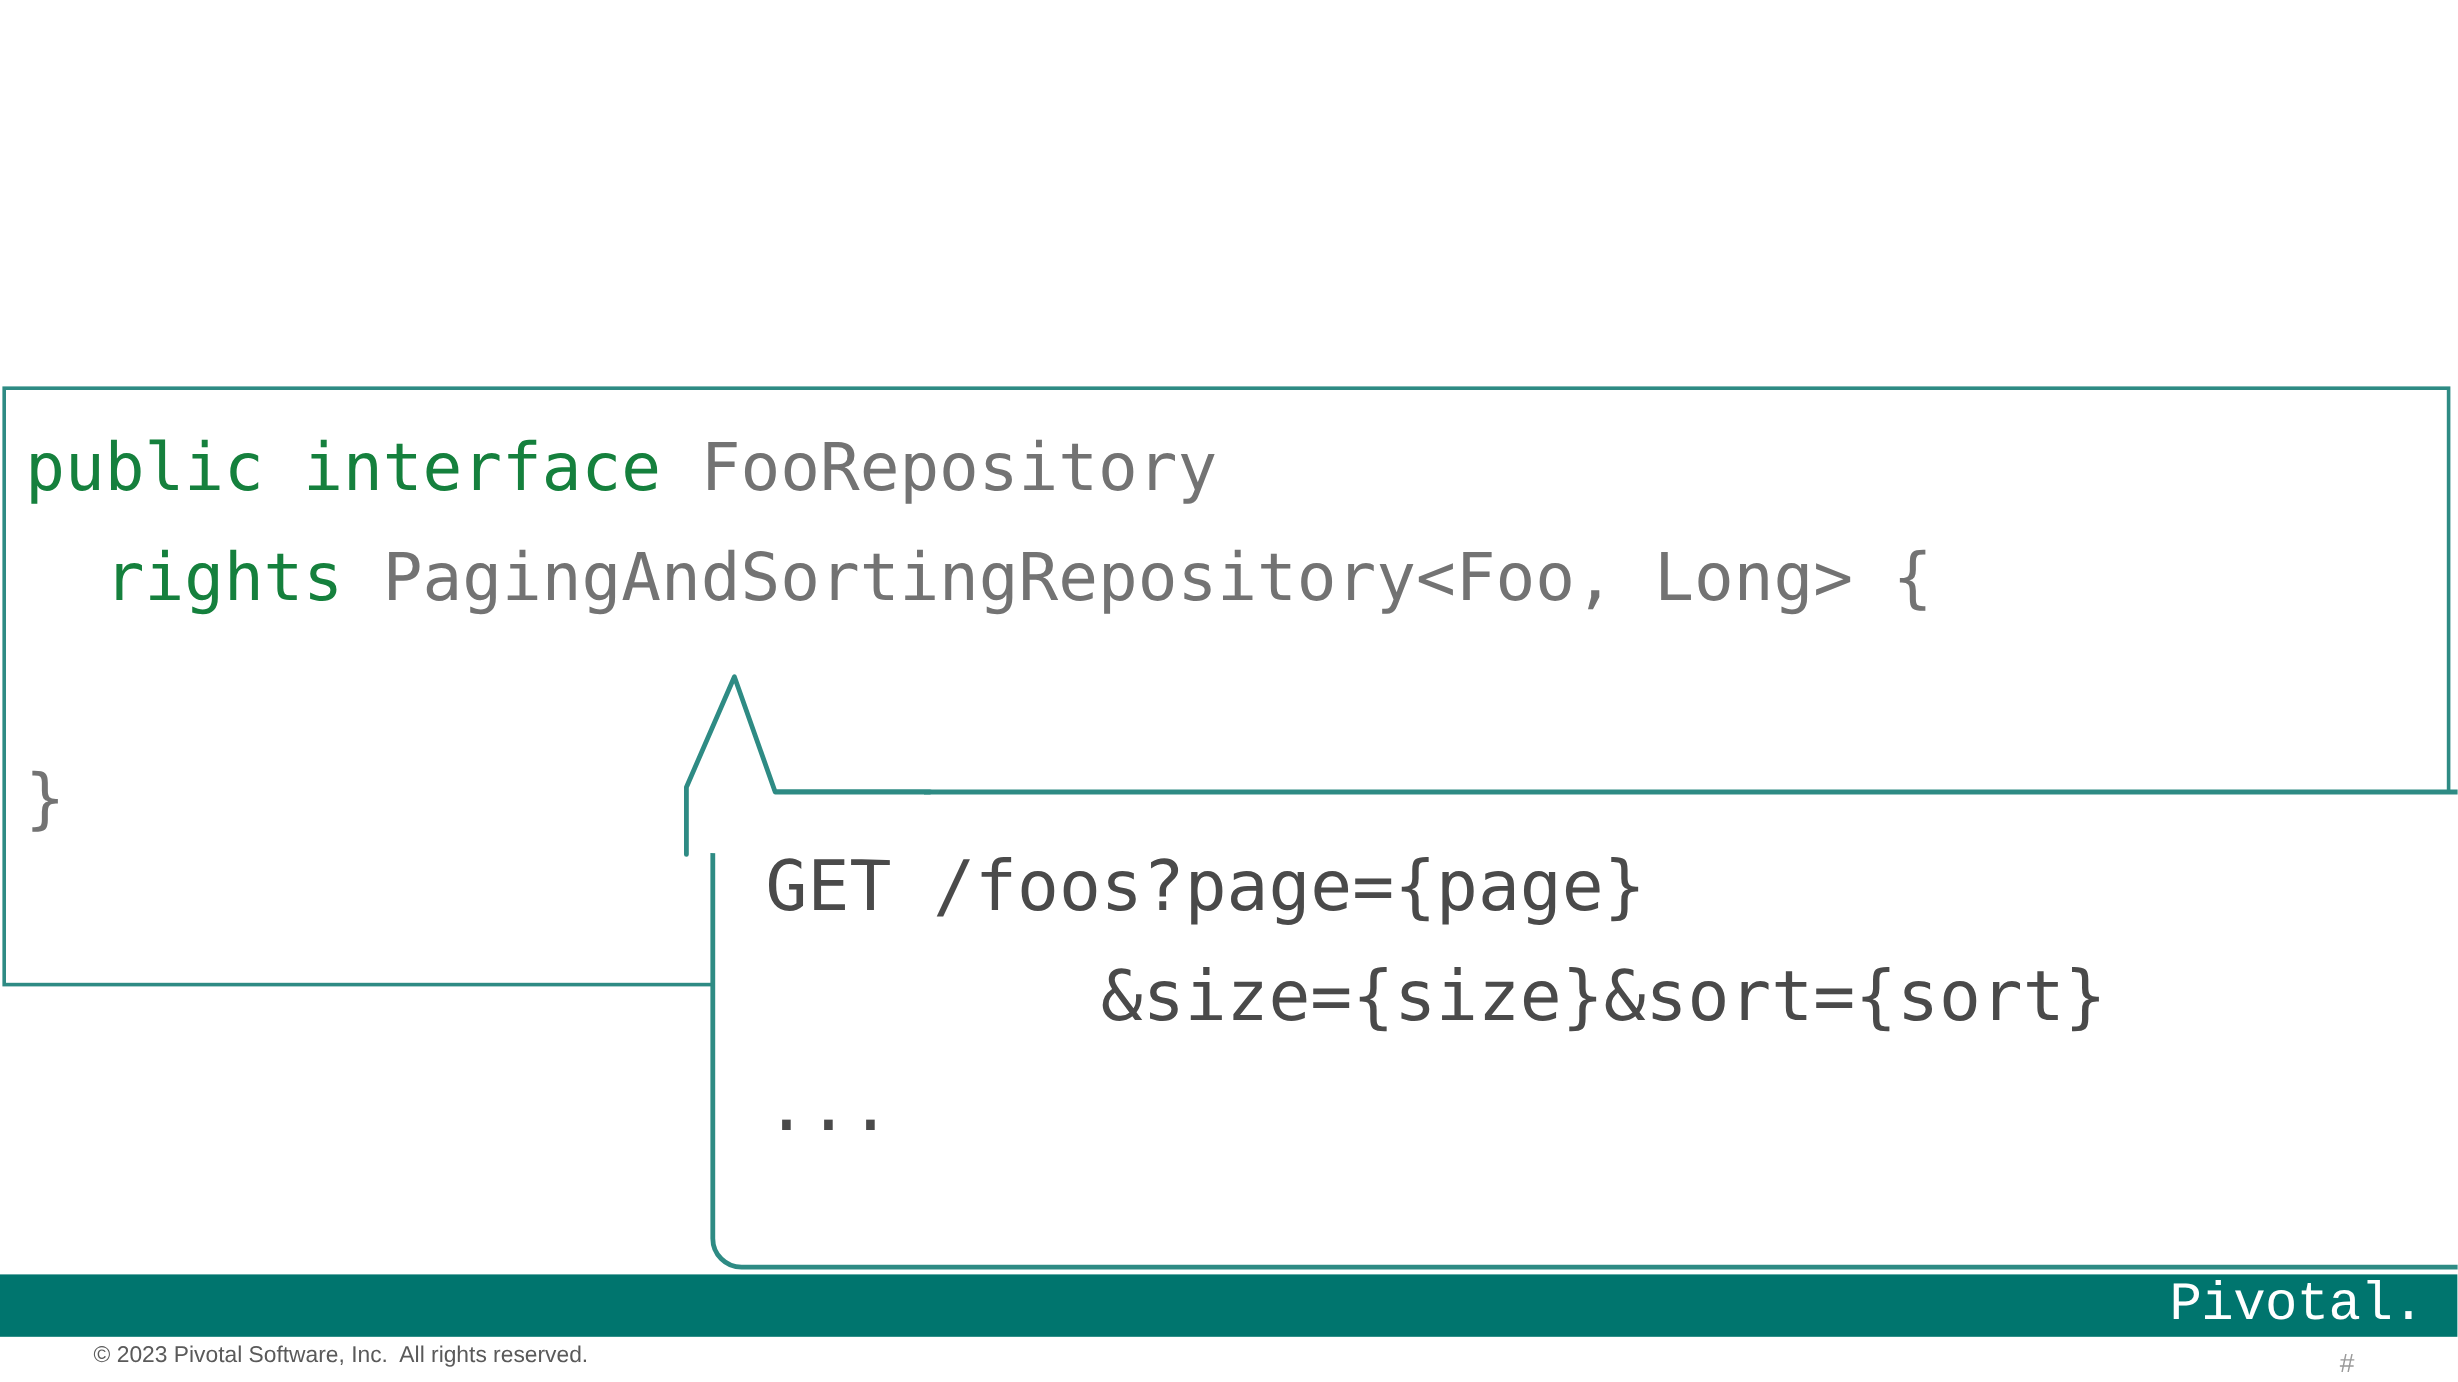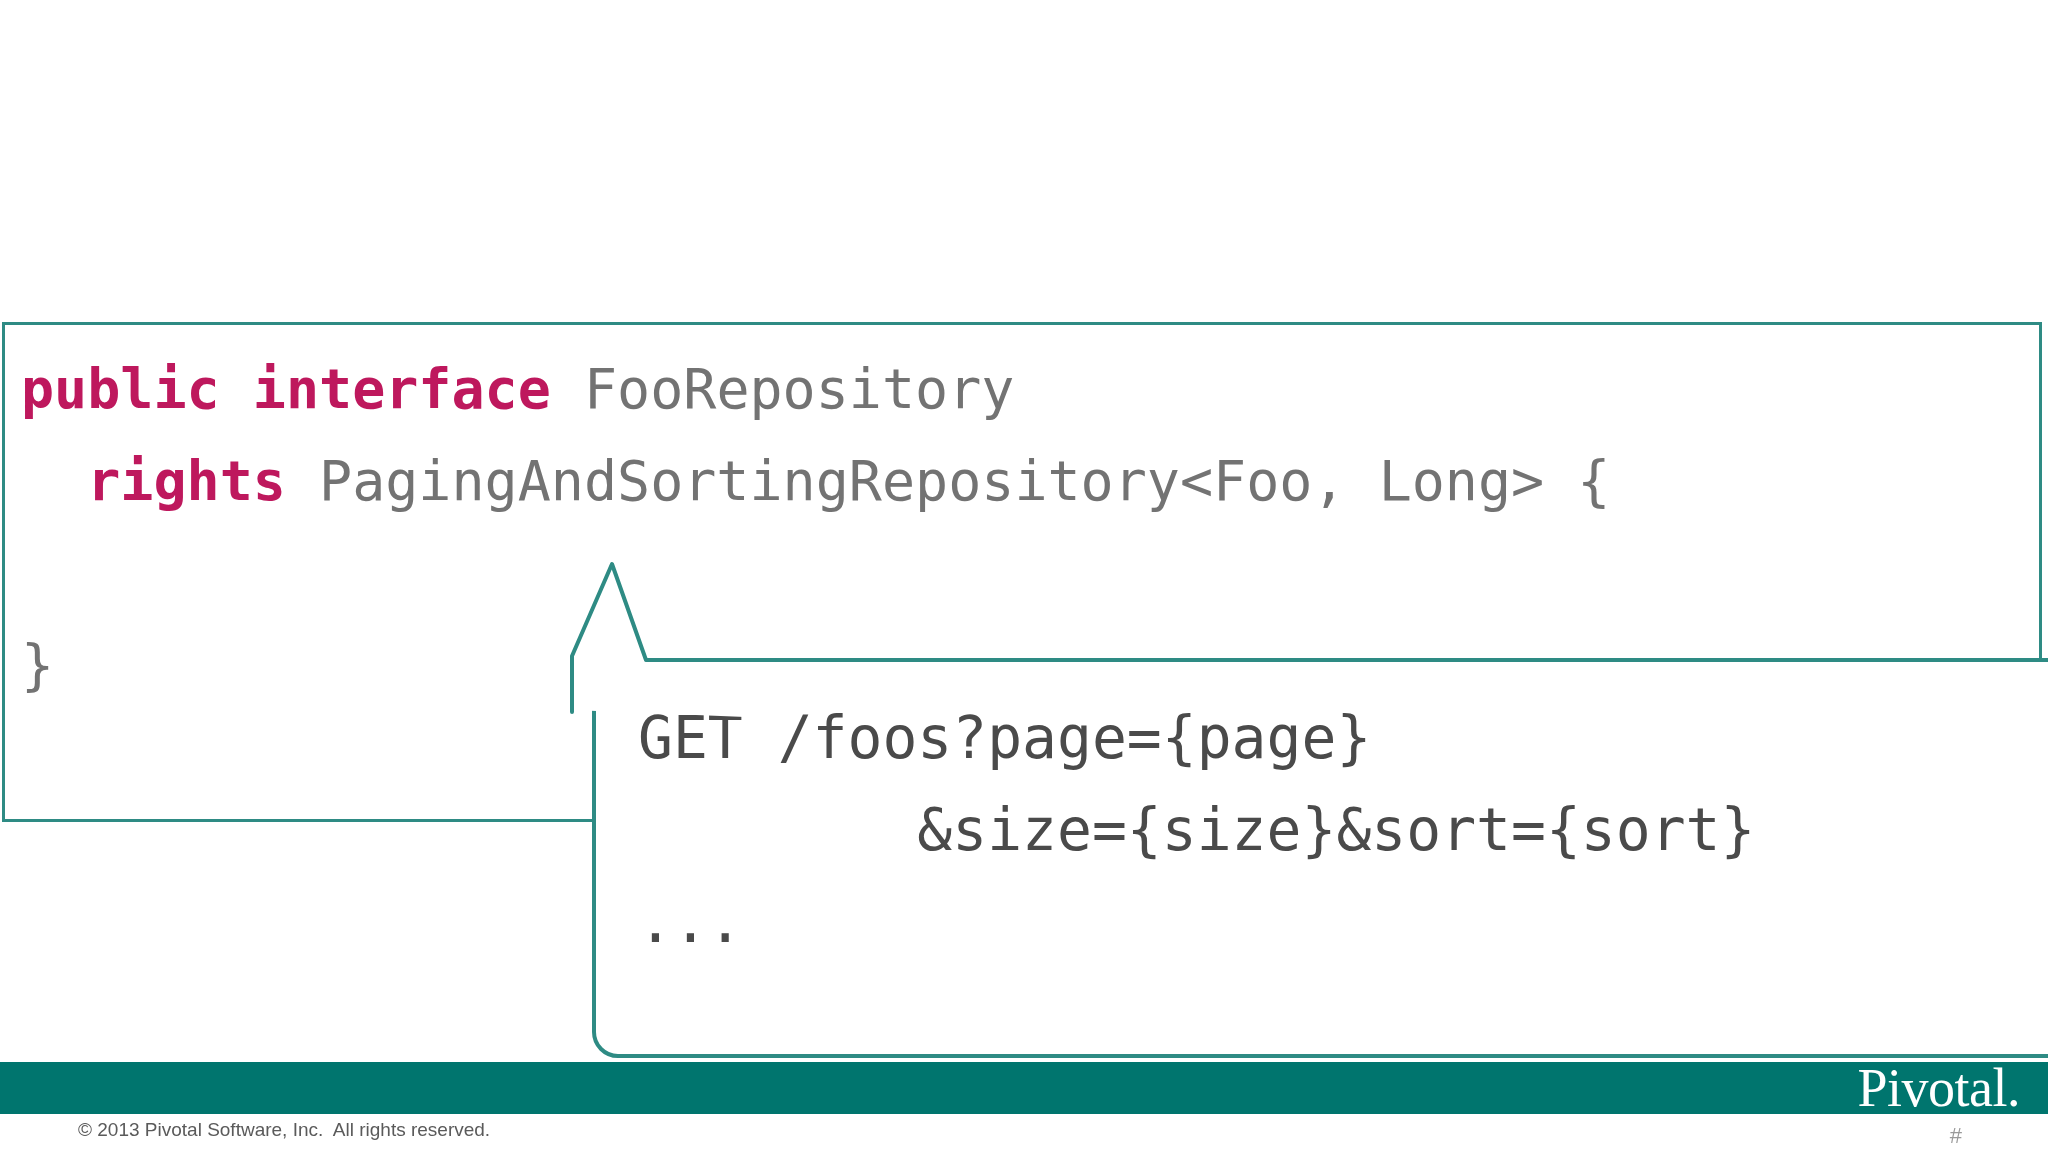--- a/index.html
+++ b/index.html
@@ -55,21 +55,21 @@
     position: absolute;
     left: 16px;
     top: 18px;
     font-family: "DejaVu Sans Mono", "Liberation Mono", monospace;
     font-size: 55px;
     line-height: 92px;
     color: #4A4A4A;
     white-space: pre;
     letter-spacing: 0px;
   }
-  .kw { color: #be185d; font-weight: bold; }
+  .kw { color: #15803d; }
   .plain { color: #737373; }
 
   
   #callout {
     position: absolute;
     left: 592px;
     top: 658px;
     width: 1524px;
     height: 400px;
     box-sizing: border-box;
@@ -109,22 +109,22 @@
     background: #00756E;
     z-index: 8;
   }
   #pivotal-logo {
     position: absolute;
     right: 28px;
     bottom: 40px;
     height: 48px;
     z-index: 9;
     color: #ffffff;
-    font-family: Liberation Serif, serif;
-    font-size: 54px;
+    font-family: Liberation Mono, monospace;
+    font-size: 45px;
     line-height: 48px;
     font-weight: 400;
     letter-spacing: -0.5px;
   }
   #copyright {
     position: absolute;
     left: 78px;
     bottom: 10px;
     font-family: "Liberation Sans", sans-serif;
     font-size: 19px;
@@ -164,16 +164,16 @@
   </svg>
 
   <div id="callout">
     <div id="callout-text"><span>GET /foos?page={page}</span>
 <span>        &amp;size={size}&amp;sort={sort}</span>
 <span>...</span></div>
   </div>
 
   <div id="footer-bar"></div>
   <div id="pivotal-logo">Pivotal.</div>
-  <div id="copyright">© 2013 Pivotal Software, Inc.  All rights reserved.</div>
+  <div id="copyright">© 2023 Pivotal Software, Inc.  All rights reserved.</div>
   <div id="slide-number">#</div>
 
 </div>
 
 </body></html>

